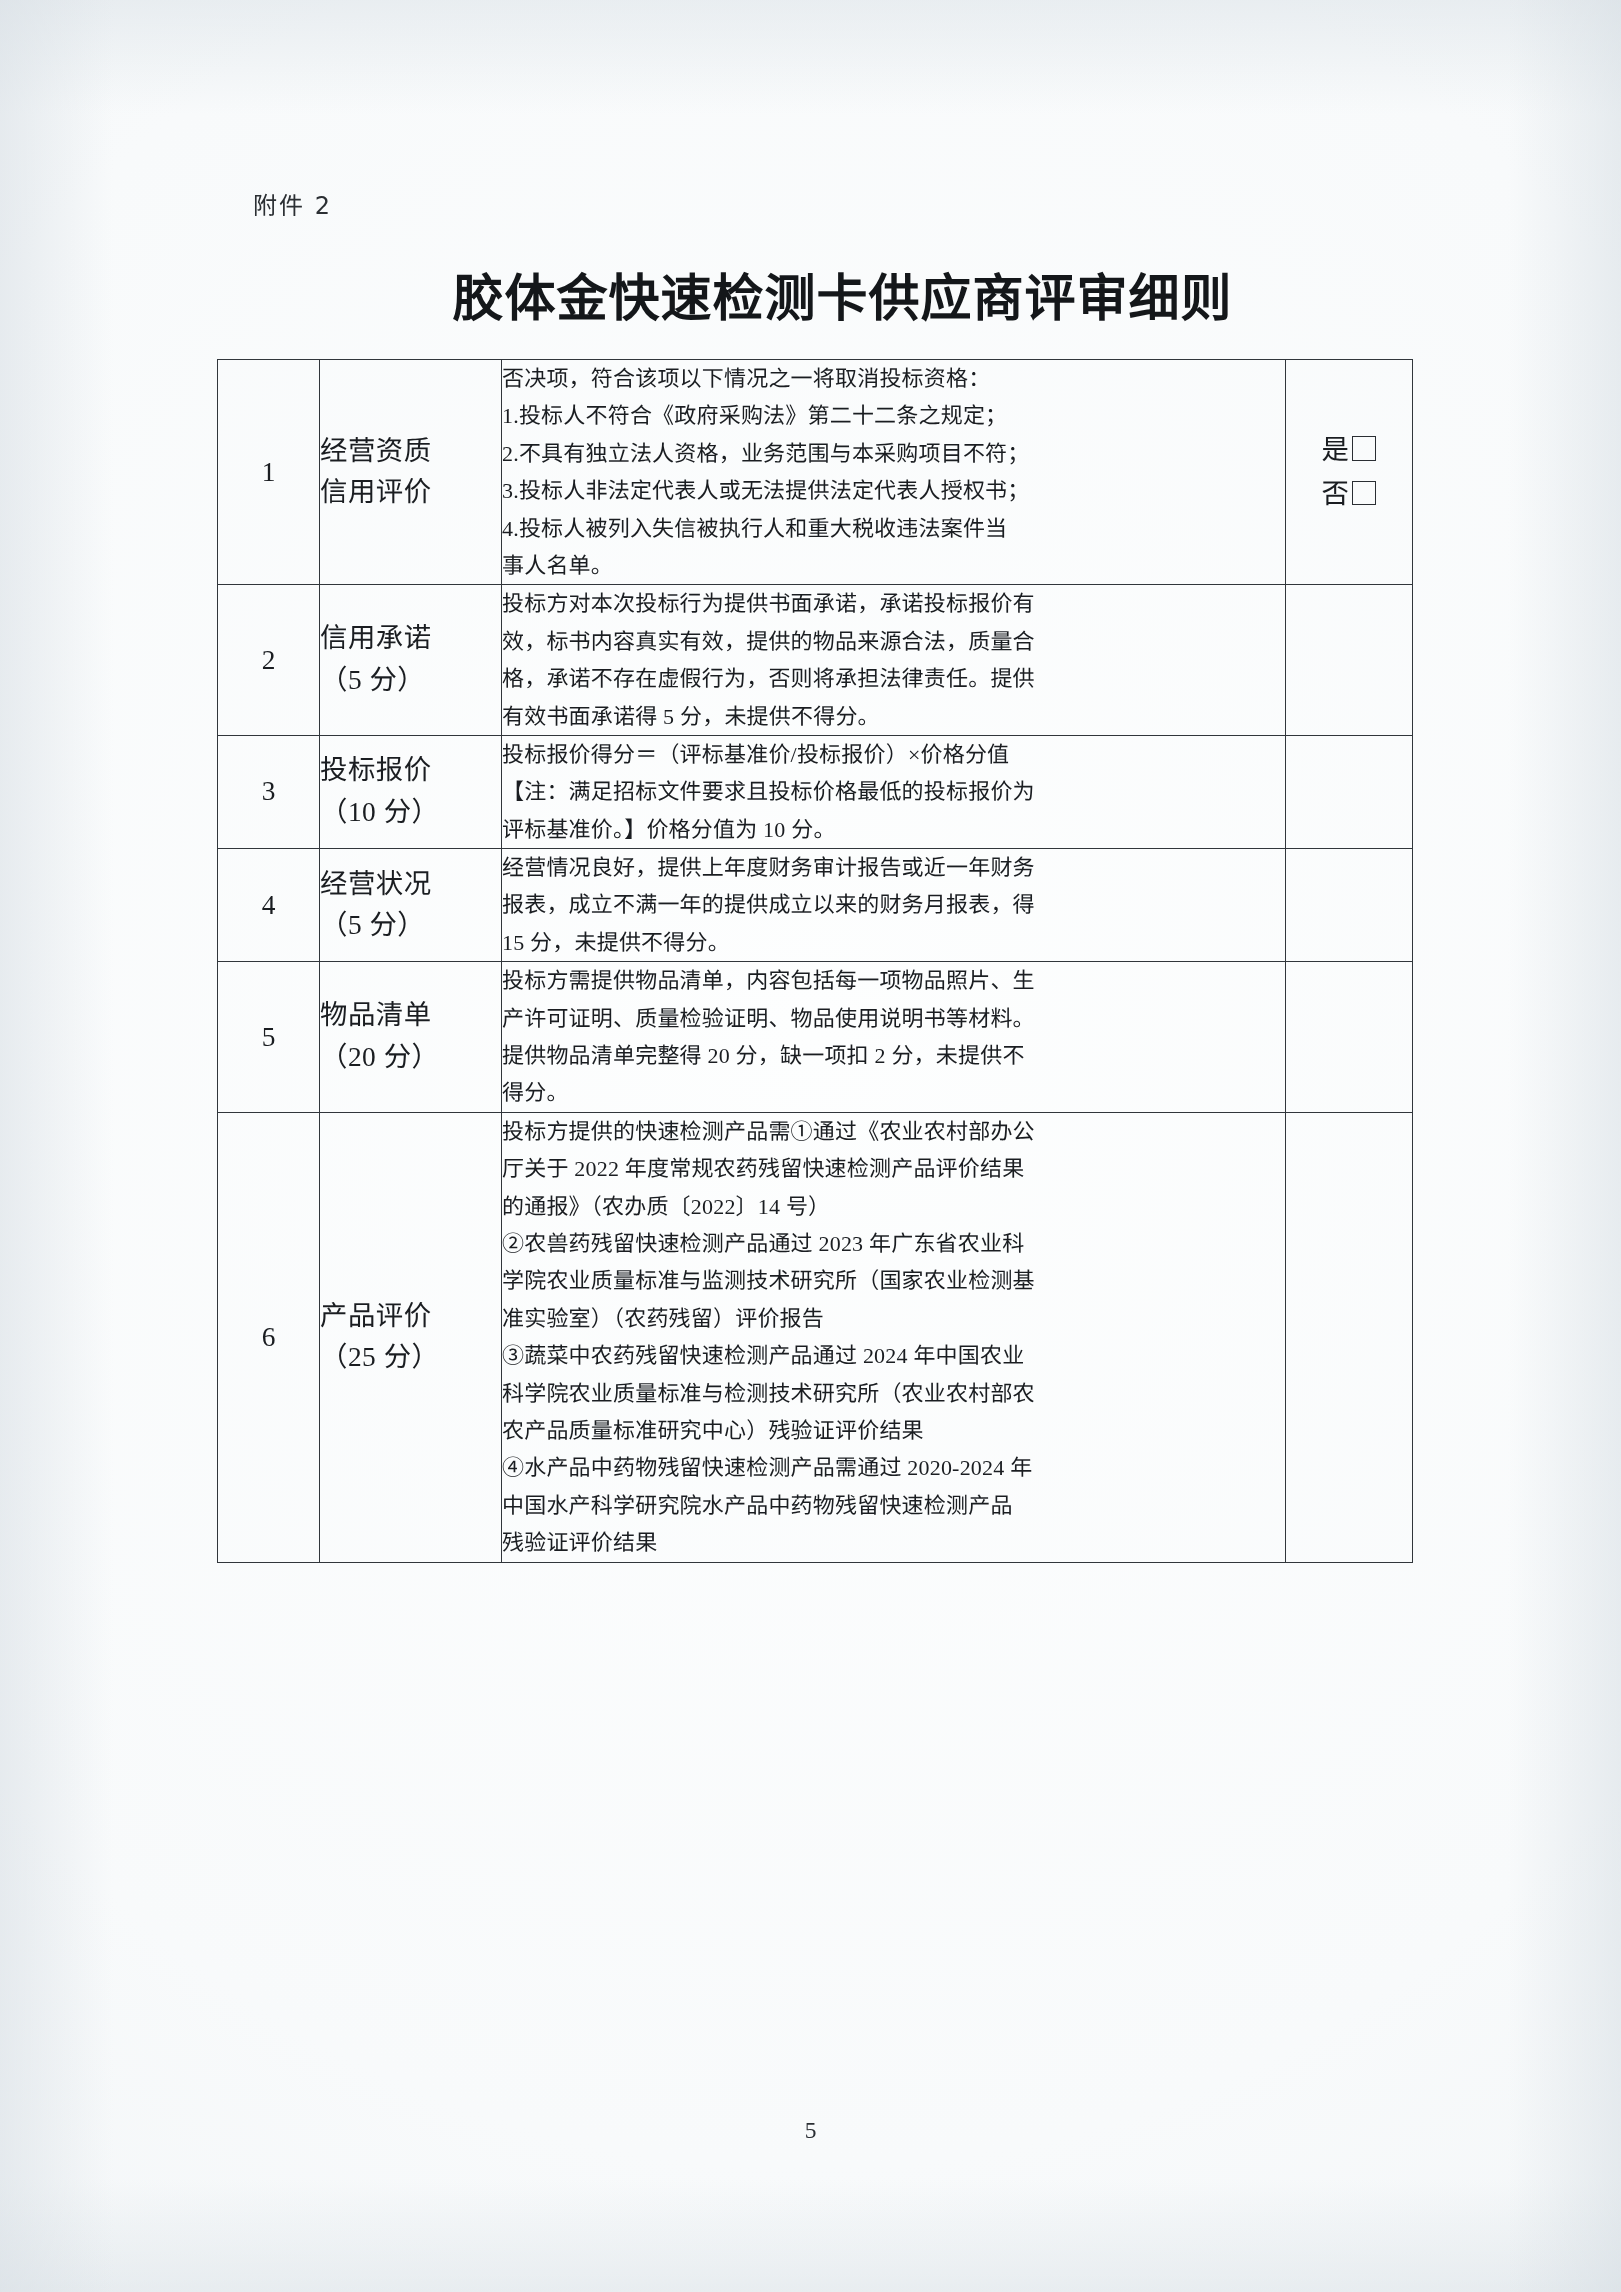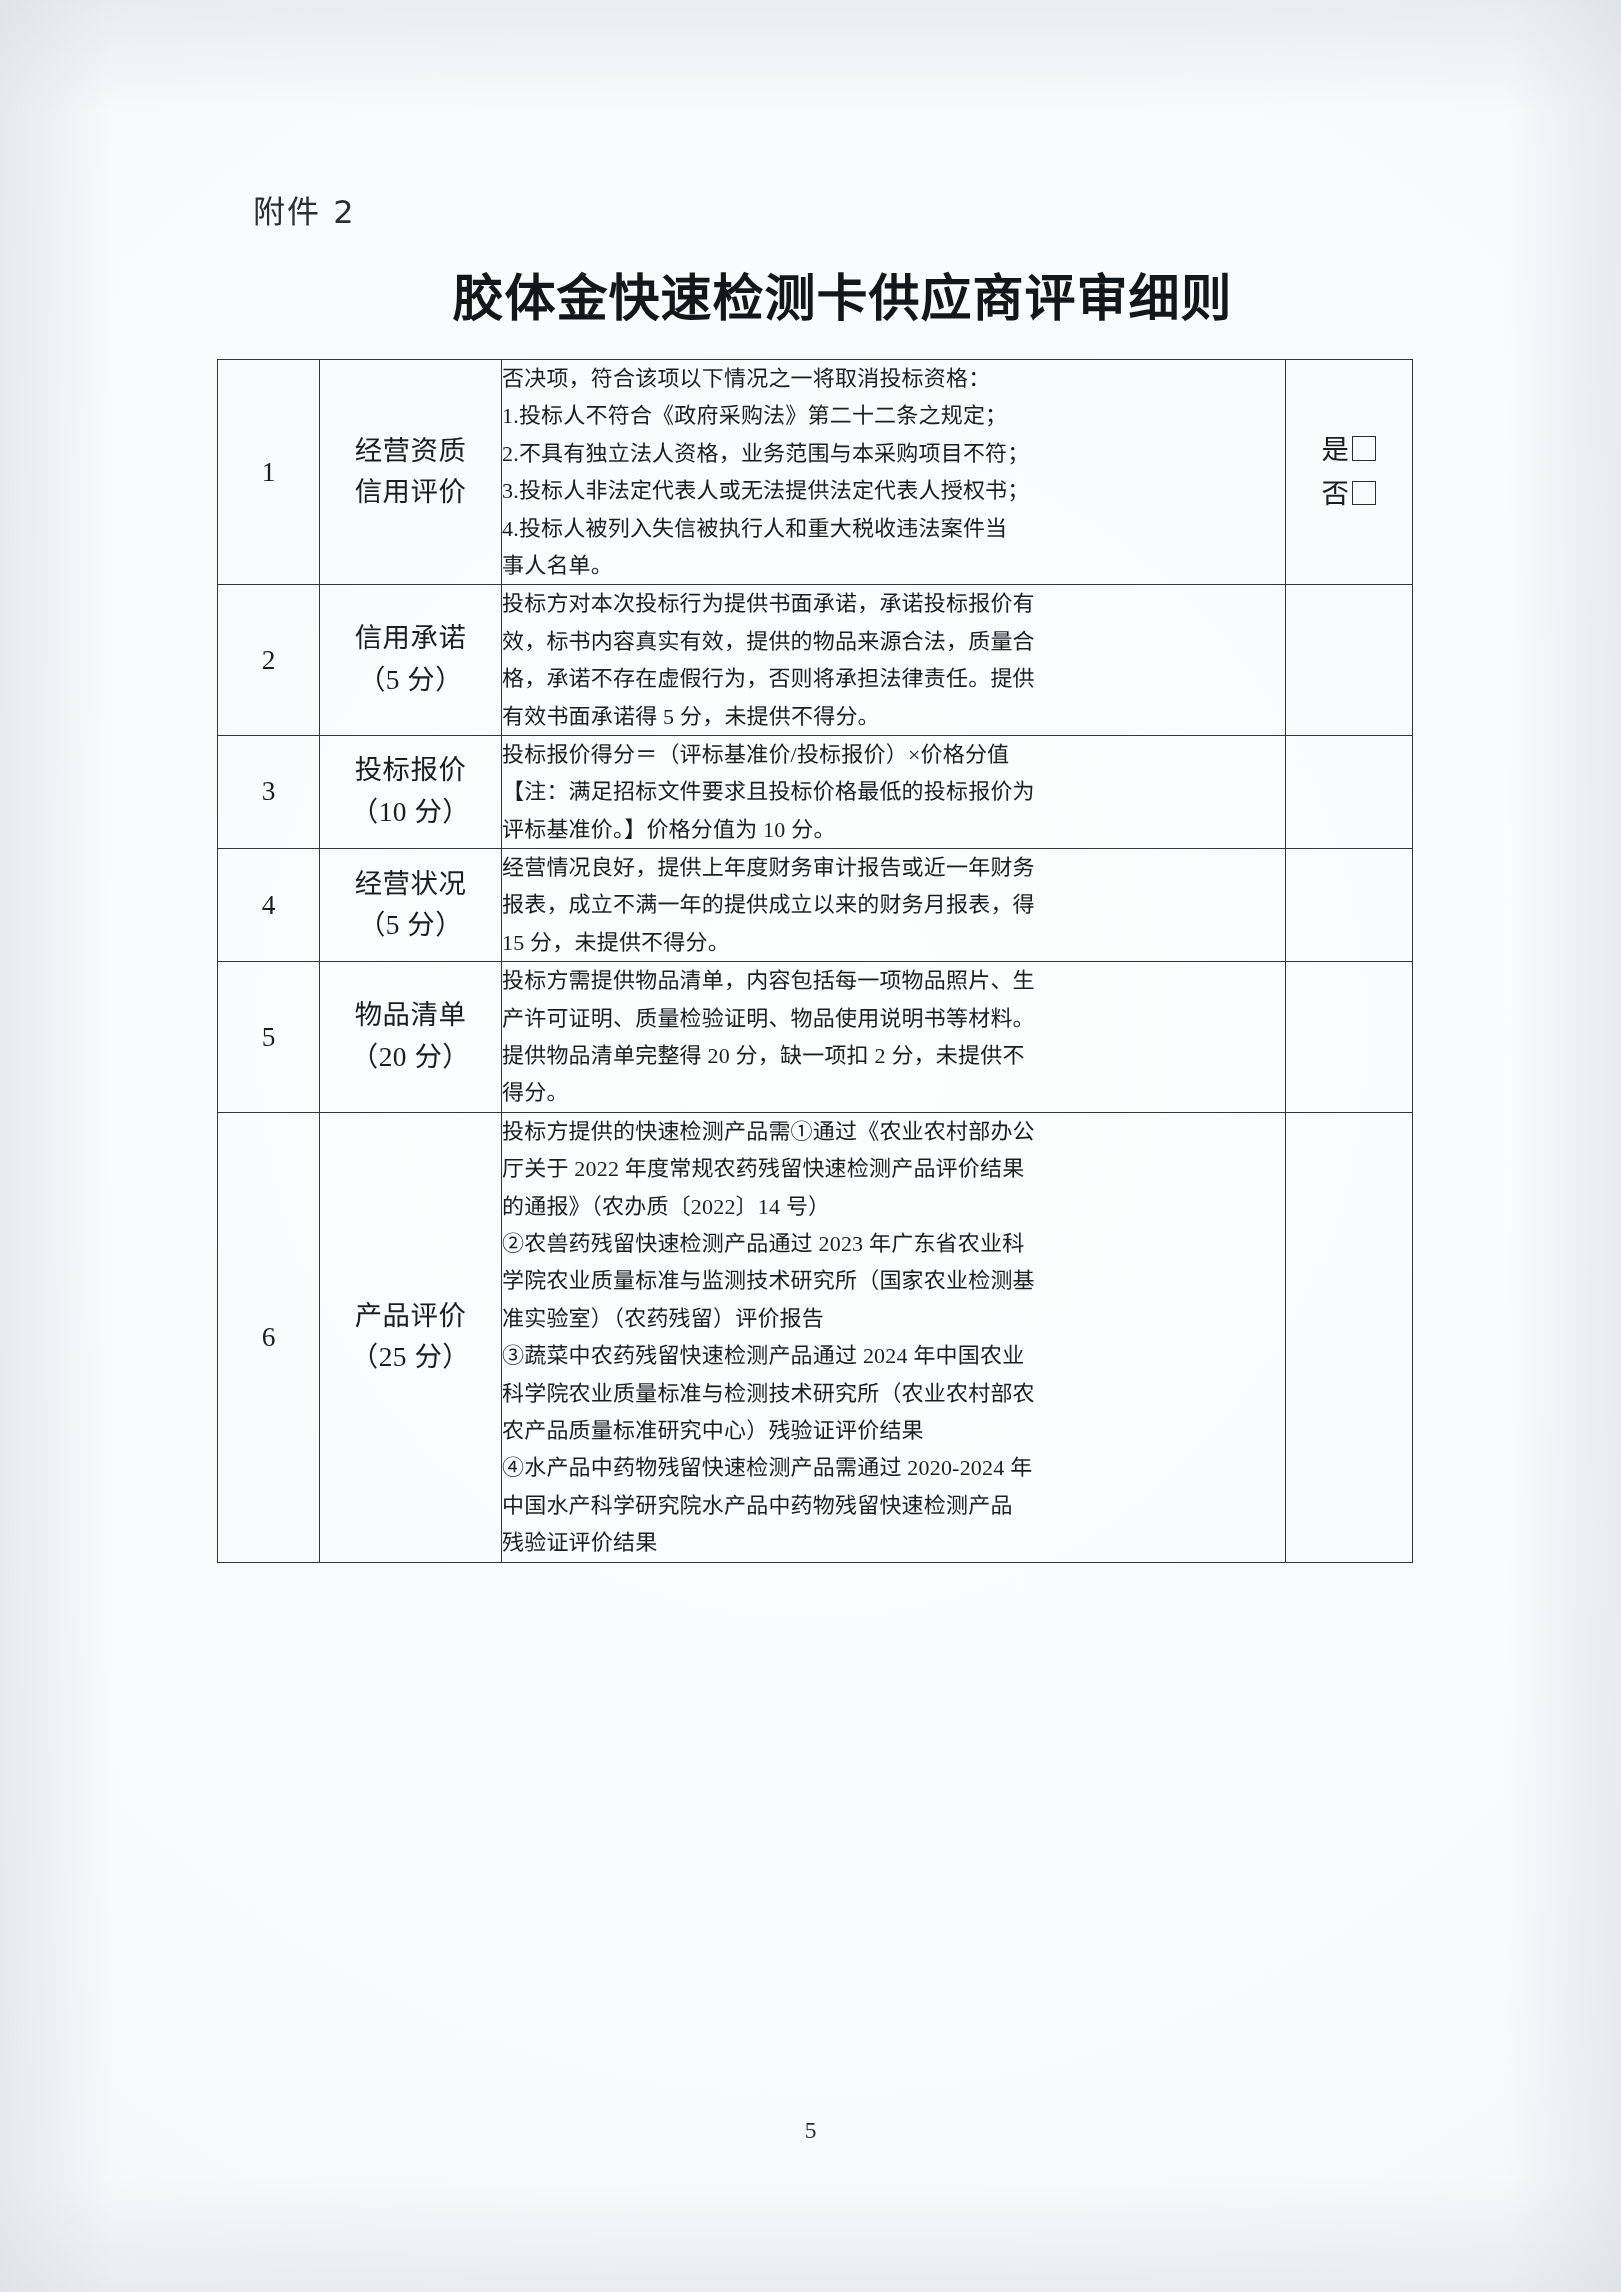--- a/index.html
+++ b/index.html
@@ -40,21 +40,21 @@
     left: 0; top: 0;
     width: 1621px;
     height: 2293px;
   }
 
   
   .attachment-label {
     position: absolute;
     left: 253px;
     top: 186px;
-    font-size: 32px;
+    font-size: 24px;
     letter-spacing: 2px;
     color: #2b2f33;
     font-family: "DejaVu Sans", "Liberation Sans", sans-serif;
     font-weight: 400;
     white-space: nowrap;
   }
 
   
   .doc-title {
     position: absolute;
@@ -99,21 +99,21 @@
     font-size: 28px;
     letter-spacing: 1px;
   }
 
   .cell-idx {
     text-align: center;
     font-size: 27.4px;
     font-family: "Liberation Serif", "DejaVu Serif", serif;
   }
   .cell-item {
-    text-align: center;
+    text-align: left;
     font-size: 27.4px;
     line-height: 1.52;
     letter-spacing: 0.5px;
     padding: 0 3.9px;
   }
   .cell-item .ln { display: block; white-space: nowrap; }
 
   .cell-body {
     font-size: 22px;
     line-height: 1.70;

